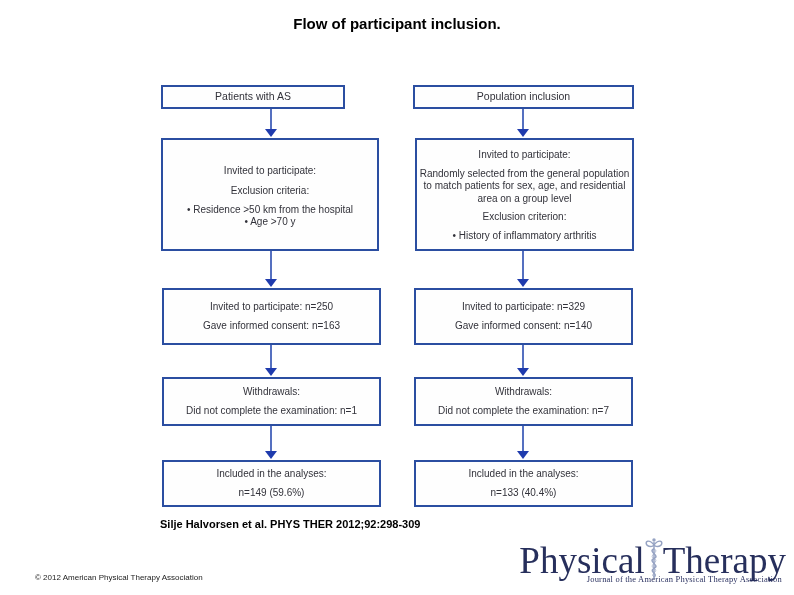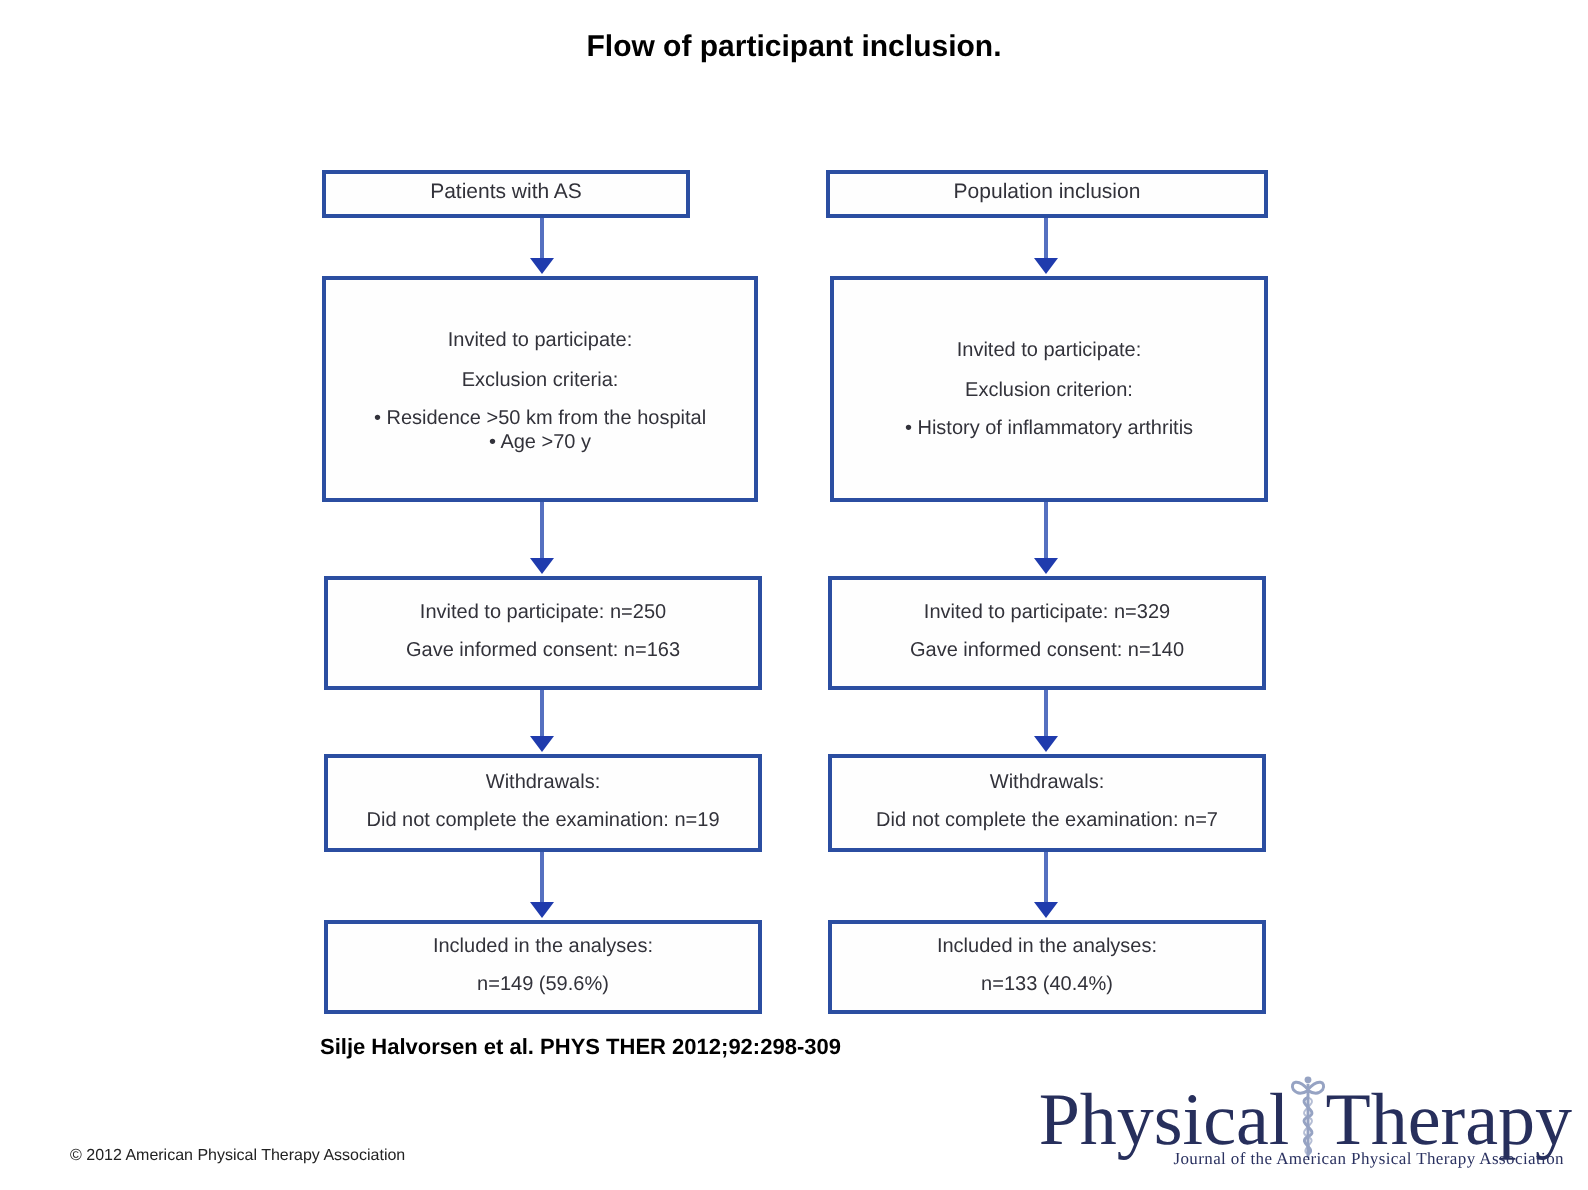--- a/index.html
+++ b/index.html
@@ -86,21 +86,21 @@
   <p>Gave informed consent: n=163</p>
 </div>
 
 <div class="arrow" style="left:265px; top:345px; height:31px;">
   <div class="stem"></div>
   <div class="head"></div>
 </div>
 
 <div class="box" style="left:162px; top:377px; width:219px; height:49px;">
   <p>Withdrawals:</p>
-  <p>Did not complete the examination: n=19</p>
+  <p>Did not complete the examination: n=1</p>
 </div>
 
 <div class="arrow" style="left:265px; top:426px; height:33px;">
   <div class="stem"></div>
   <div class="head"></div>
 </div>
 
 <div class="box" style="left:162px; top:460px; width:219px; height:47px;">
   <p>Included in the analyses:</p>
   <p>n=149 (59.6%)</p>
@@ -110,20 +110,21 @@
   <p>Population inclusion</p>
 </div>
 
 <div class="arrow" style="left:517px; top:109px; height:28px;">
   <div class="stem"></div>
   <div class="head"></div>
 </div>
 
 <div class="box box-tall" style="left:415px; top:138px; width:219px; height:113px;">
   <p>Invited to participate:</p>
+  <p style="margin:2px 2px;">Randomly selected from the general population to match patients for sex, age, and residential area on a group level</p>
   <p>Exclusion criterion:</p>
   <p style="margin:2px 2px;">• History of inflammatory arthritis</p>
 </div>
 
 <div class="arrow" style="left:517px; top:251px; height:36px;">
   <div class="stem"></div>
   <div class="head"></div>
 </div>
 
 <div class="box" style="left:414px; top:288px; width:219px; height:57px;">

